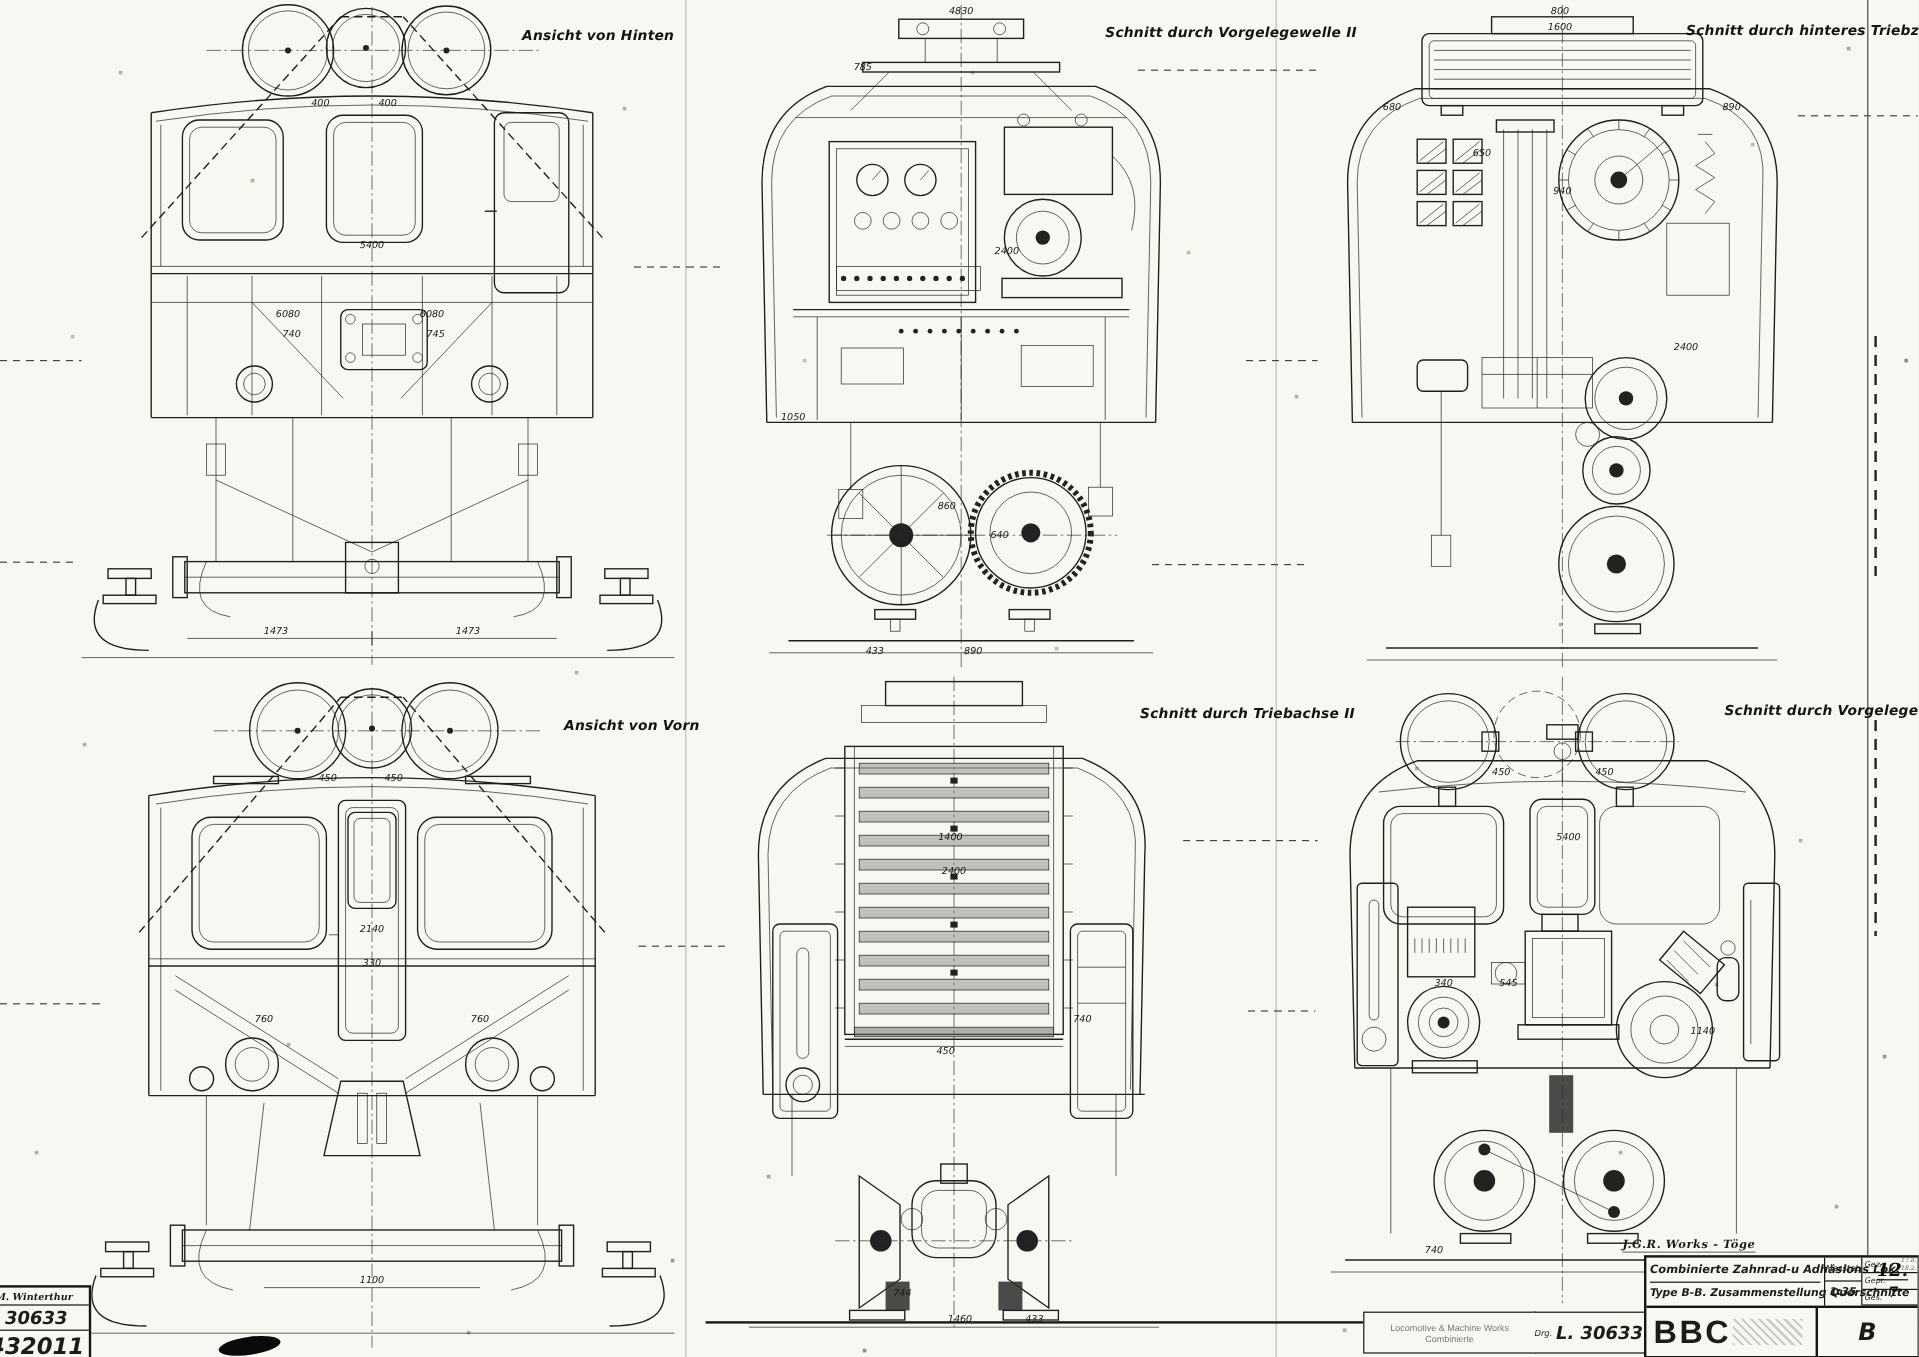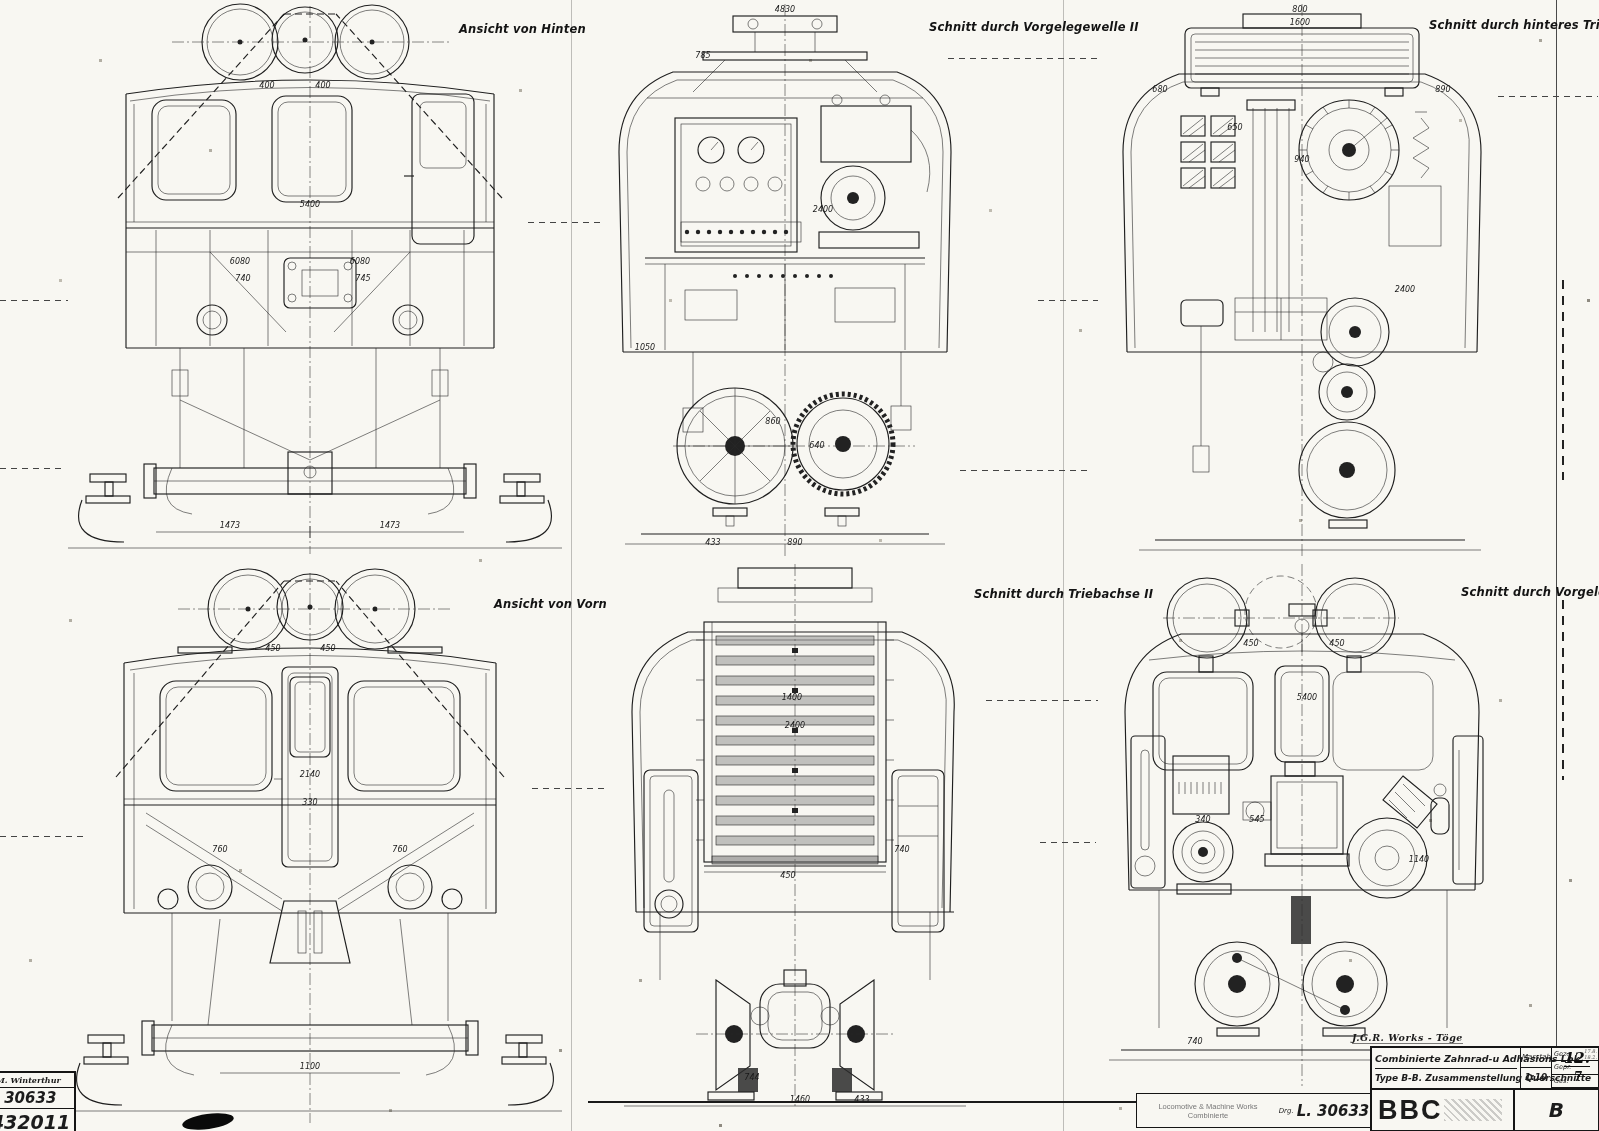--- a/index.html
+++ b/index.html
@@ -1,20 +1,20 @@
 <!DOCTYPE html>
 <html><head>
 <meta charset="utf-8">
 <style>
   html,body{margin:0;padding:0;background:#e8e6e0;}
   #sheet{position:relative;width:1599px;height:1131px;background:#f8f7f2;overflow:hidden;
          font-family:"DejaVu Sans",sans-serif;color:#1c1c1c;}
   .panel{position:absolute;}
   .caption{position:absolute;font:italic bold 11.5px "DejaVu Sans",sans-serif;color:#141414;
-           white-space:nowrap;letter-spacing:.2px;margin-left:24px;}
+           white-space:nowrap;letter-spacing:.2px;}
   
   .s{stroke:#1f1f1f;fill:none;stroke-width:1.15;}
   .t{stroke:#2a2a2a;fill:none;stroke-width:.6;}
   .d{stroke-dasharray:7 4;}
   .cl{stroke:#2a2a2a;fill:none;stroke-width:.55;stroke-dasharray:12 3 2 3;}
   .fd{fill:#222;stroke:none;}
   .teeth{stroke:#222;fill:none;stroke-width:5;stroke-dasharray:3 3;}
   .bar{fill:#7d7d7d;fill-opacity:.45;stroke:#222;stroke-width:.6;}
   .shade{fill:#666;fill-opacity:.5;stroke:#222;stroke-width:.6;}
   .dark{fill:#2b2b2b;fill-opacity:.85;stroke:none;}
@@ -45,21 +45,21 @@
   .corner .r2{height:20px;border-bottom:1.5px solid #151515;font:italic bold 15px "DejaVu Sans",sans-serif;
               text-align:center;line-height:20px;}
   .corner .r3{height:26px;font:italic bold 19px "DejaVu Sans",sans-serif;text-align:center;line-height:26px;}
   
   .tblock{position:absolute;left:1370px;top:1046px;width:226px;border:2px solid #151515;background:#f8f7f2;}
   .tb-top{display:flex;height:40px;border-bottom:2px solid #151515;}
   .tb-main{width:142px;border-right:1.5px solid #151515;padding:1px 3px;}
   .tb-main .l1{font:italic bold 9.5px "DejaVu Sans",sans-serif;line-height:19px;white-space:nowrap;}
   .tb-main .l2{font:italic bold 9px "DejaVu Sans",sans-serif;line-height:19px;white-space:nowrap;border-top:1px solid #151515;}
   .tb-scale{width:30px;border-right:1.5px solid #151515;text-align:center;}
-  .tb-scale .sl{font:italic 7px "DejaVu Sans",sans-serif;line-height:19px;text-align:right;}
+  .tb-scale .sl{font:italic 7px "DejaVu Sans",sans-serif;line-height:19px;}
   .tb-scale .sv{font:italic bold 9px "DejaVu Sans",sans-serif;line-height:19px;border-top:1px solid #151515;}
   .tb-cells{flex:1;position:relative;}
   .tb-cells .c{height:12.3px;border-bottom:.8px solid #151515;font:italic 6.5px "DejaVu Sans",sans-serif;
                padding-left:2px;line-height:12px;color:#222;}
   .tb-cells .c:last-child{border-bottom:none;}
   .handmark1{position:absolute;right:8px;top:2px;font:italic bold 15px "DejaVu Serif",serif;color:#101010;
              border-bottom:1.5px solid #101010;line-height:16px;}
   .handmark2{position:absolute;right:16px;top:22px;font:italic bold 12px "DejaVu Serif",serif;color:#101010;}
   .handdates{position:absolute;right:0;top:0;font:italic 5px "DejaVu Serif",serif;color:#555;line-height:6px;
              text-align:right;padding-right:1px;}
@@ -196,21 +196,21 @@
       <text class="dim" x="180" y="264">6080</text>
       <text class="dim" x="183" y="281">740</text>
       <text class="dim" x="300" y="264">6080</text>
       <text class="dim" x="303" y="281">745</text>
       <text class="dim" x="170" y="528">1473</text>
       <text class="dim" x="330" y="528">1473</text>
     </svg>
     <div class="caption" style="left:375px;top:22px;">Ansicht von Hinten</div>
   </div>
 
-  <div class="panel" style="left:585px;top:0;width:400px;height:560px;">
+  <div class="panel" style="left:601px;top:0;width:400px;height:560px;">
     <svg width="400" height="560" viewBox="0 0 400 560">
       <path class="cl" d="M200,4 V556"></path>
       <rect class="s" x="148" y="16" width="104" height="16"></rect>
       <circle class="t" cx="168" cy="24" r="5"></circle>
         <circle class="t" cx="232" cy="24" r="5"></circle>
       <path class="t" d="M170,32 V52"></path>
         <path class="t" d="M230,32 V52"></path>
       <rect class="s" x="118" y="52" width="164" height="8"></rect>
       <path class="t" d="M140,60 L108,92"></path>
         <path class="t" d="M260,60 L292,92"></path>
@@ -684,21 +684,21 @@
   </div>
 
   <div class="tblock">
     <div class="tb-top">
       <div class="tb-main">
         <div class="l1">Combinierte Zahnrad-u Adhäsions Lok.</div>
         <div class="l2">Type B-B. Zusammenstellung Querschnitte</div>
       </div>
       <div class="tb-scale">
         <div class="sl">Masstab</div>
-        <div class="sv">1:10</div>
+        <div class="sv">1:35</div>
       </div>
       <div class="tb-cells">
         <div class="c">Gez.</div>
         <div class="c">Gepr.</div>
         <div class="c">Ges.</div>
         <div class="handmark1">12.</div>
         <div class="handmark2">7</div>
         <div class="handdates">
           <div>17.8.</div>
           <div>18.2.</div>

